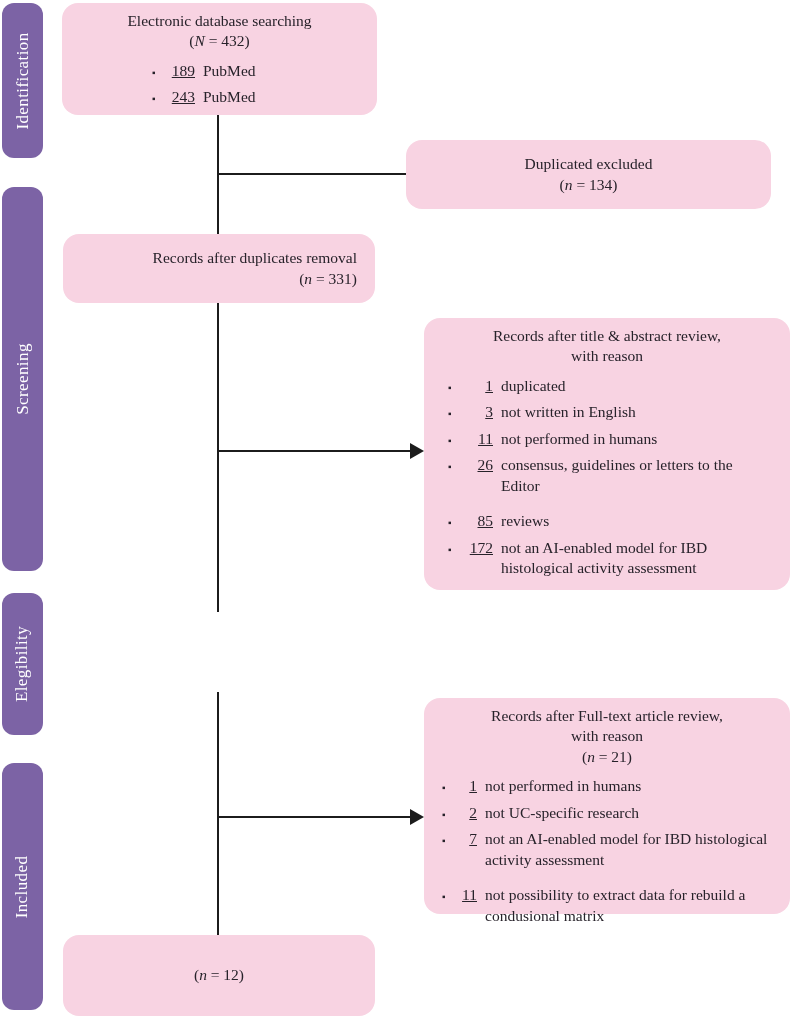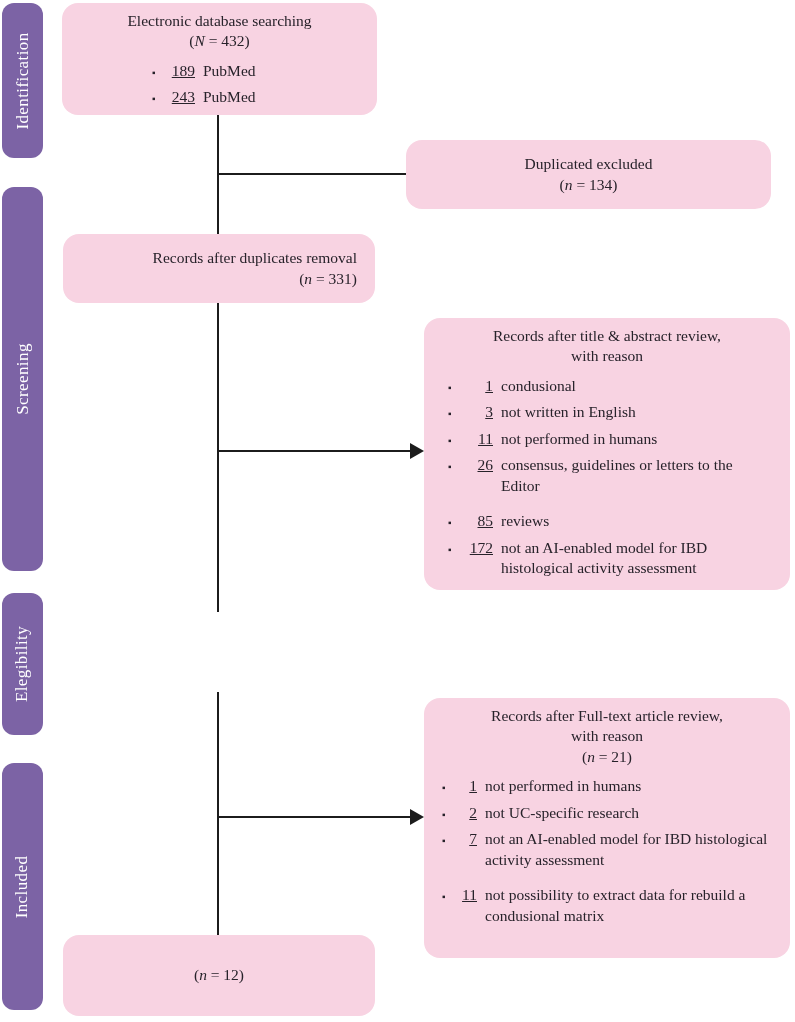--- a/index.html
+++ b/index.html
@@ -116,21 +116,21 @@
     <span class="count"><span>(</span><span class="it">n</span><span> = 331)</span></span>
   </div>
 
   <div class="pbox b-ta" style="left:424px;top:318px;width:366px;height:272px;">
     <span class="title">Records after title &amp; abstract review,</span>
     <span class="subtitle">with reason</span>
     <div class="bullets">
       <div class="bullet">
         <span class="marker">▪</span>
         <span class="num">1</span>
-        <span class="txt">condusional</span>
+        <span class="txt">duplicated</span>
       </div>
       <div class="bullet">
         <span class="marker">▪</span>
         <span class="num">3</span>
         <span class="txt">not written in English</span>
       </div>
       <div class="bullet">
         <span class="marker">▪</span>
         <span class="num">11</span>
         <span class="txt">not performed in humans</span>
@@ -147,21 +147,21 @@
       </div>
       <div class="bullet">
         <span class="marker">▪</span>
         <span class="num">172</span>
         <span class="txt">not an AI-enabled model for IBD histological activity assessment</span>
       </div>
     </div>
   </div>
 
 
-  <div class="pbox b-ftr" style="left:424px;top:698px;width:366px;height:260px;">
+  <div class="pbox b-ftr" style="left:424px;top:698px;width:366px;height:216px;">
     <span class="title">Records after Full-text article review,</span>
     <span class="subtitle">with reason</span>
     <span class="count"><span>(</span><span class="it">n</span><span> = 21)</span></span>
     <div class="bullets">
       <div class="bullet">
         <span class="marker">▪</span>
         <span class="num">1</span>
         <span class="txt">not performed in humans</span>
       </div>
       <div class="bullet">

